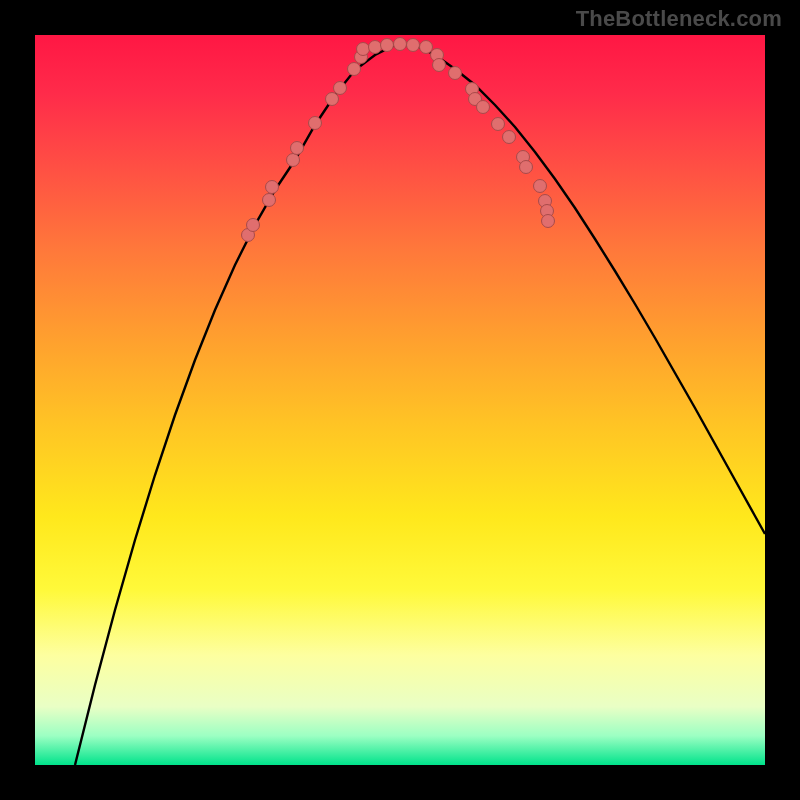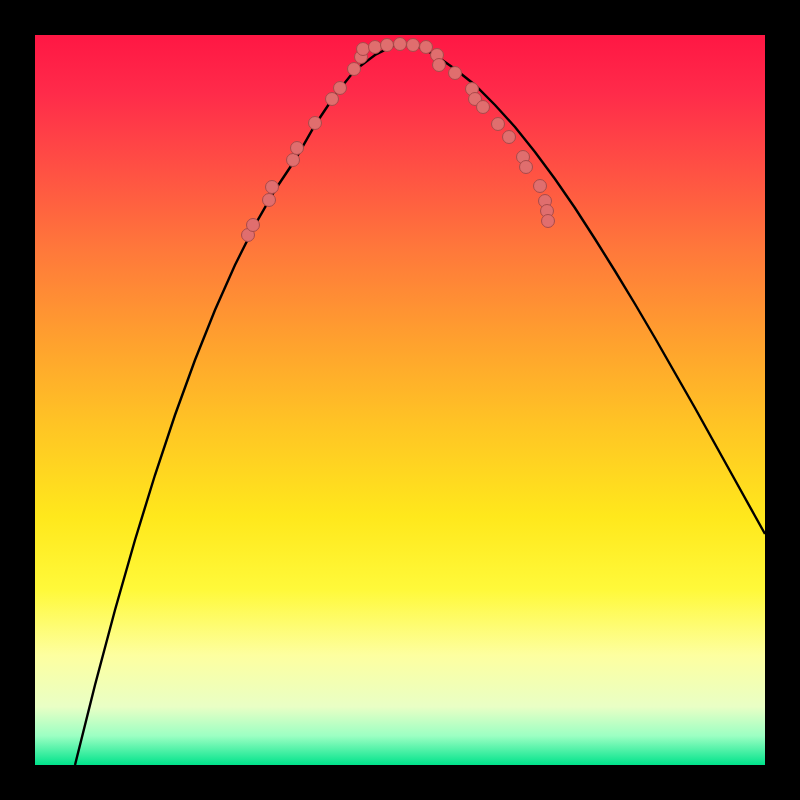--- a/index.html
+++ b/index.html
@@ -52,20 +52,21 @@
     margin-top: -7px;
     border-radius: 50%;
     background: #e06e6e;
     border: 1px solid #a84a4a;
   }
 </style>
 </head>
 <body>
 
 <div class="frame">
+  <div class="watermark">TheBottleneck.com</div>
   <div class="plot">
     <div class="gradient"></div>
     <svg class="curve" viewBox="0 0 730 730" preserveAspectRatio="none">
       <path id="curve-path" fill="none" stroke="#000" stroke-width="2.4" d="M40 730 L60 650 L80 575 L100 505 L120 440 L140 380 L160 325 L180 275 L200 230 L220 190 L240 155 L260 125 L280 90 L300 60 L320 35 L340 20 L360 10 L380 10 L400 20 L420 34 L440 50 L460 70 L480 92 L500 117 L520 144 L540 173 L560 204 L580 236 L600 269 L620 303 L640 338 L660 373 L680 409 L700 445 L720 481 L730 499"></path>
     </svg>
   <div class="marker" style="left: 213px; top: 200px;"></div>
       <div class="marker" style="left: 218px; top: 190px;"></div>
       <div class="marker" style="left: 234px; top: 165px;"></div>
       <div class="marker" style="left: 237px; top: 152px;"></div>
       <div class="marker" style="left: 258px; top: 125px;"></div>

